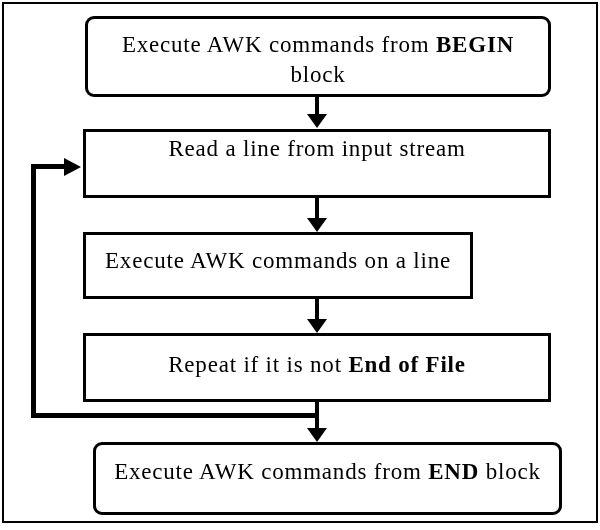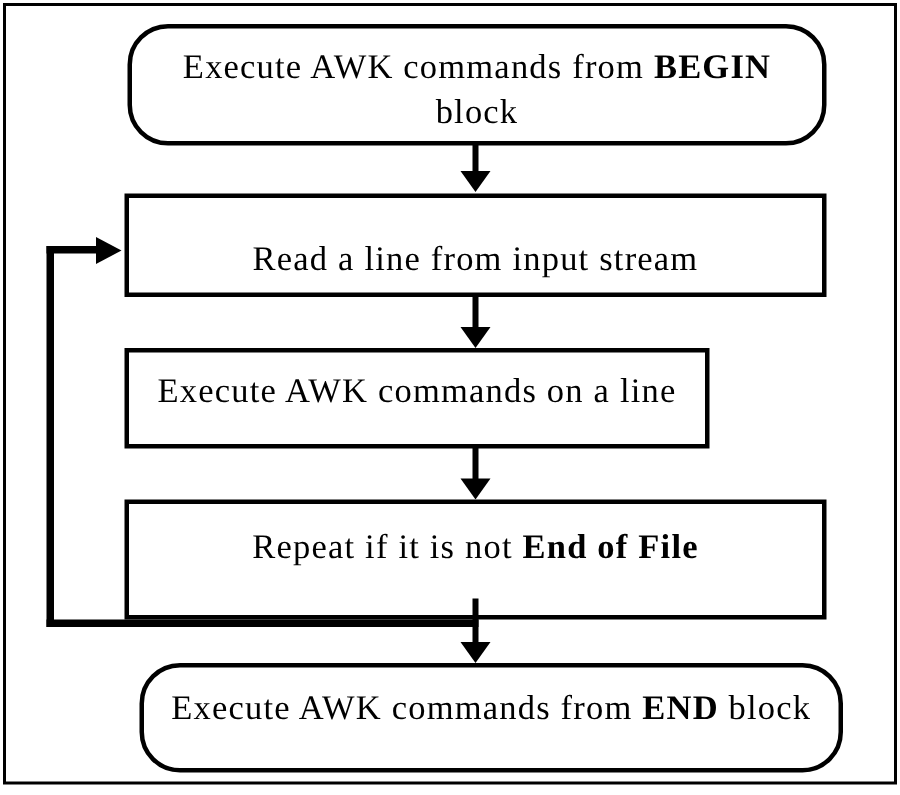--- a/index.html
+++ b/index.html
@@ -29,21 +29,21 @@
     box-sizing: border-box;
     border: 3px solid #000000;
     background: #ffffff;
     text-align: center;
     font-size: 23px;
     line-height: 30px;
     letter-spacing: 0.8px;
     padding-top: 11px;
   }
   .rounded {
-    border-radius: 27px;
+    border-radius: 9px;
   }
   .bd { font-weight: bold; }
   .newline { display: block; }
   .vstem {
     position: absolute;
     width: 4px;
     background: #000000;
     left: 315px;
   }
   .vhead {
@@ -75,35 +75,35 @@
 
   <div class="frame"></div>
 
   <div class="node rounded" style="left:85px; top:16px; width:466px; height:81px;">
     <span>Execute AWK commands from </span><span class="bd">BEGIN</span><span class="newline">block</span>
   </div>
 
   <div class="vstem" style="top:95px; height:21px;"></div>
   <div class="vhead" style="top:114px;"></div>
 
-  <div class="node" style="left:83px; top:129px; width:468px; height:69px; padding-top:26px;">
+  <div class="node" style="left:83px; top:129px; width:468px; height:69px; padding-top:2px;">
     <span>Read a line from input stream</span><span class="bd"></span><span></span>
   </div>
 
   <div class="vstem" style="top:196px; height:24px;"></div>
   <div class="vhead" style="top:218px;"></div>
 
   <div class="node" style="left:83px; top:232px; width:390px; height:67px; ">
     <span>Execute AWK commands on a line</span><span class="bd"></span><span></span>
   </div>
 
   <div class="vstem" style="top:297px; height:24px;"></div>
   <div class="vhead" style="top:319px;"></div>
 
-  <div class="node" style="left:83px; top:333px; width:468px; height:80px; padding-top:14px;">
+  <div class="node" style="left:83px; top:333px; width:468px; height:69px; padding-top:14px;">
     <span>Repeat if it is not </span><span class="bd">End of File</span><span></span>
   </div>
 
   <div class="vstem" style="top:399px; height:30px;"></div>
   <div class="vhead" style="top:428px;"></div>
 
   <div class="seg" style="left:31px; top:413px; width:288px; height:5px;"></div>
   <div class="seg" style="left:31px; top:164px; width:5px; height:254px;"></div>
   <div class="seg" style="left:31px; top:164px; width:33px; height:5px;"></div>
   <div class="rhead" style="left:64px; top:158px;"></div>

